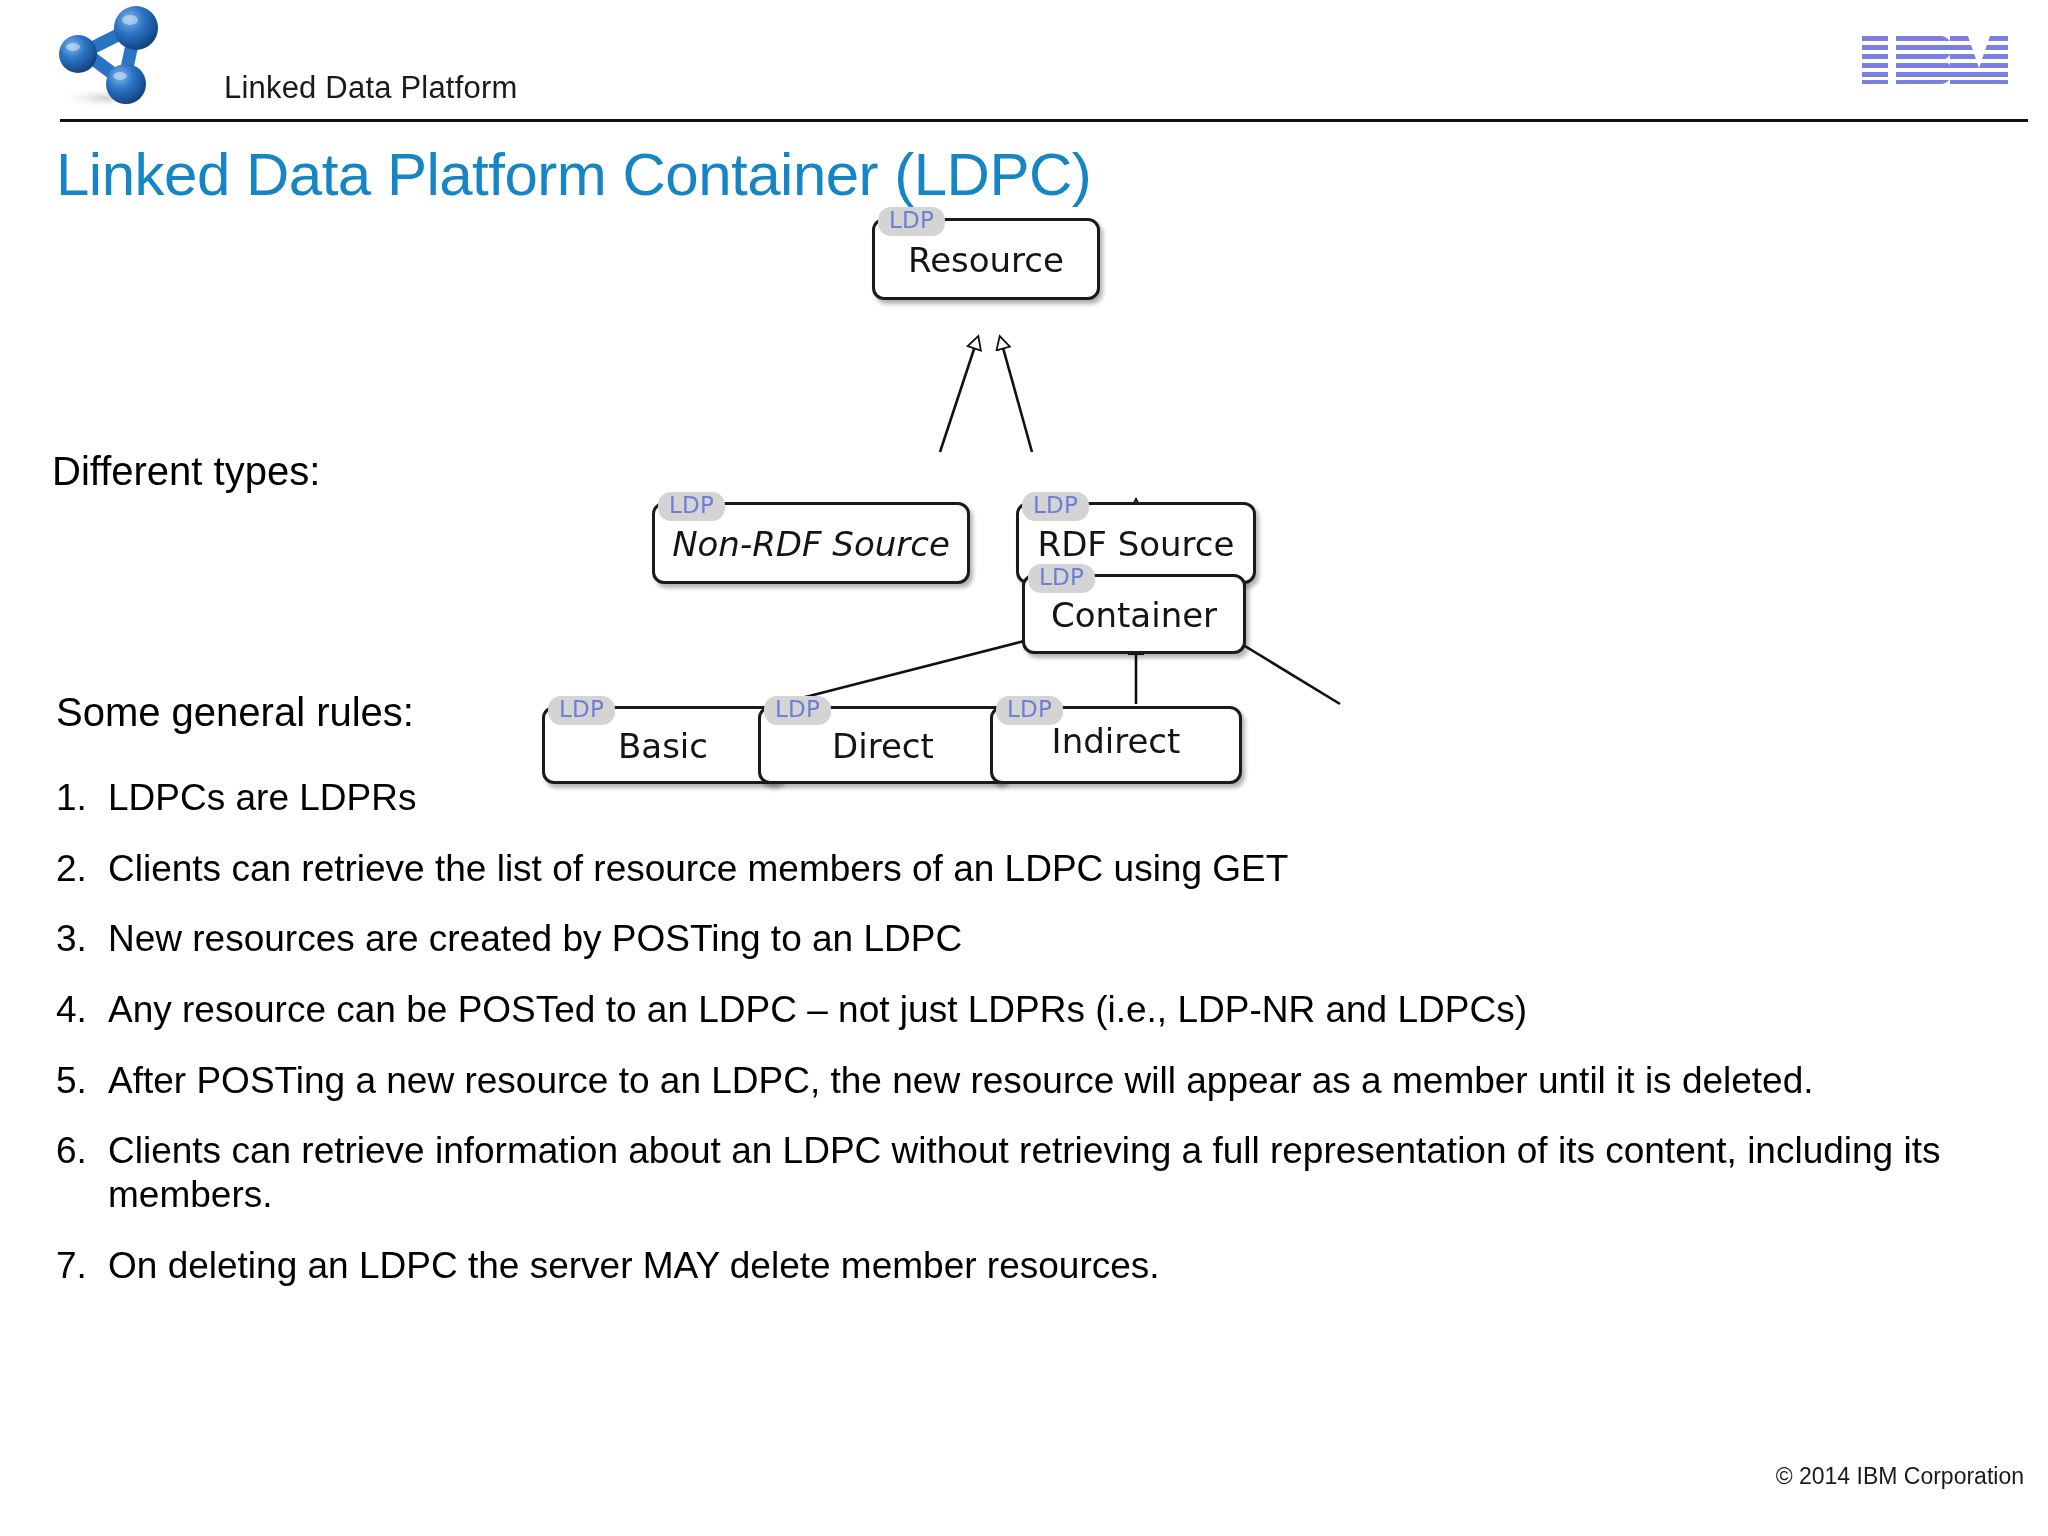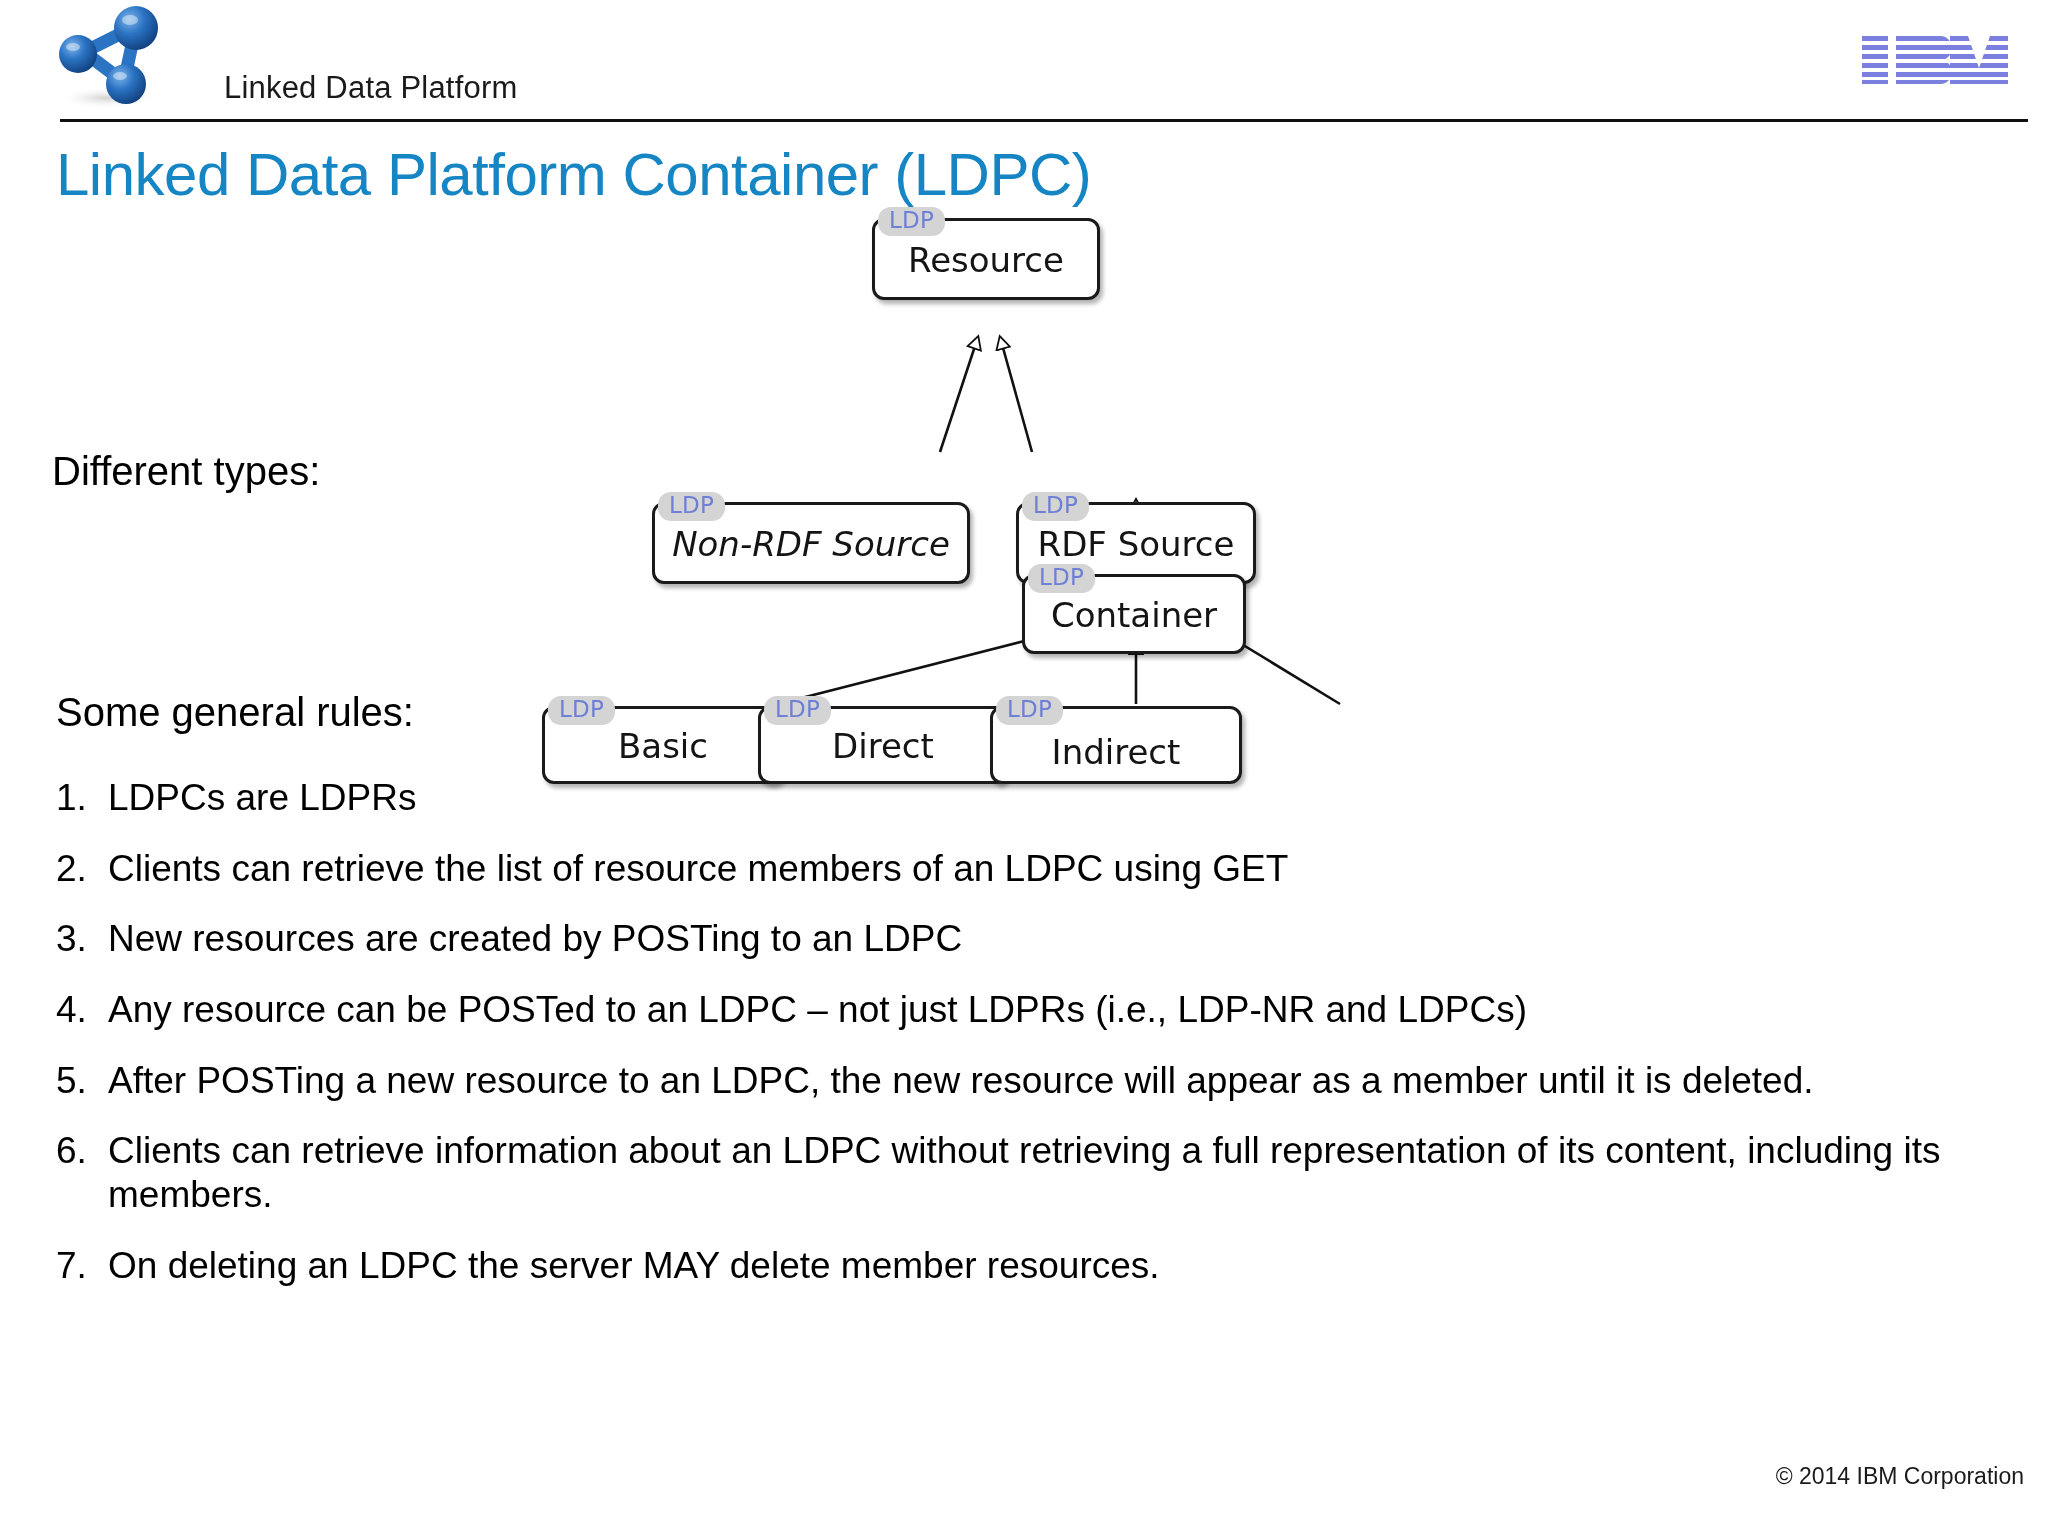--- a/index.html
+++ b/index.html
@@ -303,21 +303,21 @@
       <div class="uml-name" style="top:17px;">Basic</div>
     </div>
     <div class="uml-tab" style="left:-52px; top:484px;">LDP</div>
 
     <div class="uml-node" style="left:158px; top:494px; width:250px; height:78px;">
       <div class="uml-name" style="top:17px;">Direct</div>
     </div>
     <div class="uml-tab" style="left:164px; top:484px;">LDP</div>
 
     <div class="uml-node" style="left:390px; top:494px; width:252px; height:78px;">
-      <div class="uml-name" style="top:23px;">Indirect</div>
+      <div class="uml-name" style="top:12px;">Indirect</div>
     </div>
     <div class="uml-tab" style="left:396px; top:484px;">LDP</div>
 
   </div>
 
   <div id="footer-copyright">© 2014 IBM Corporation</div>
 
 </div>
 
 </body></html>

